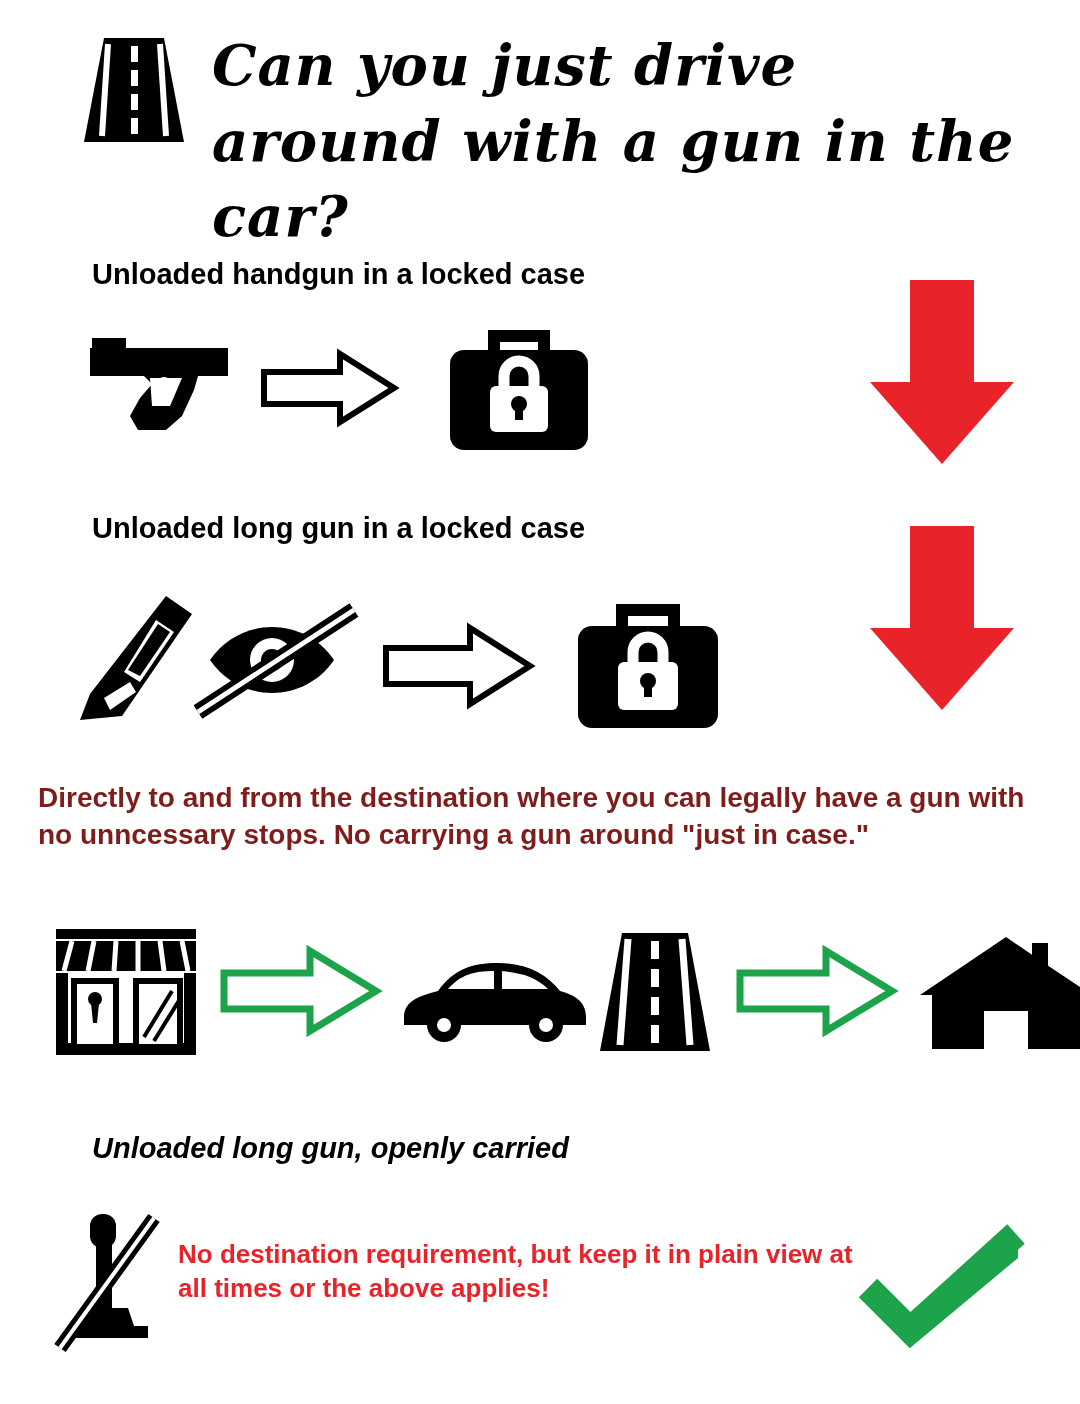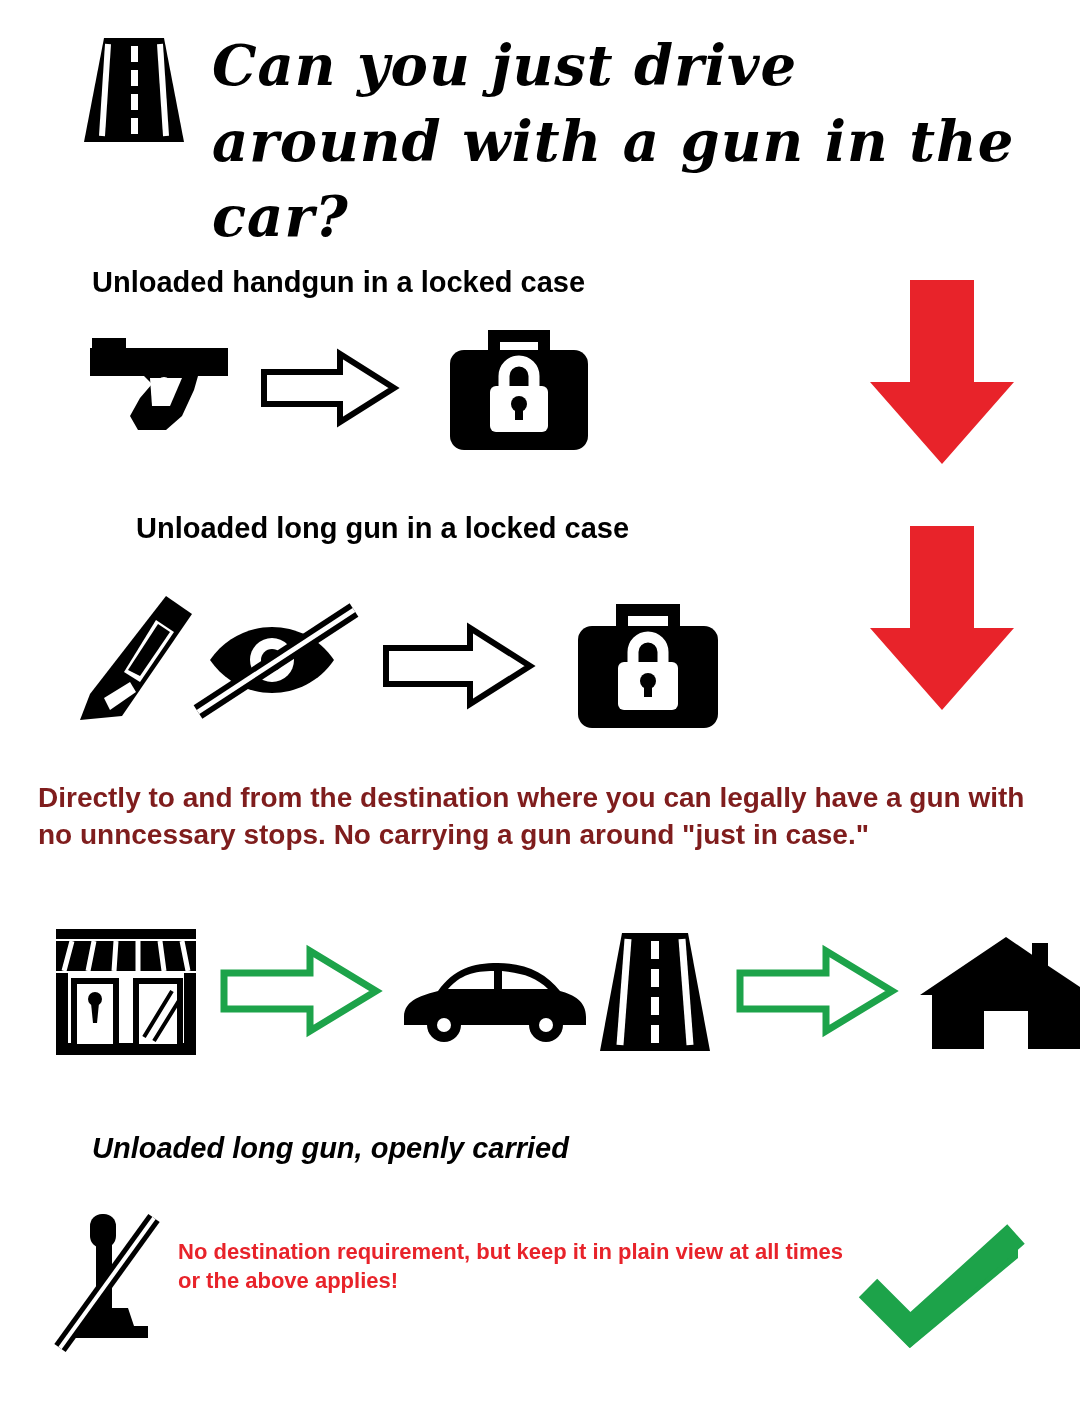--- a/index.html
+++ b/index.html
@@ -49,26 +49,26 @@
     font-size: 29px;
     font-weight: bold;
     color: #000000;
     white-space: nowrap;
   }
   .icon-row {
     position: absolute;
   }
 
   
-  #row1-label { left: 92px; top: 266px; }
+  #row1-label { left: 92px; top: 258px; }
   #row1-icons { left: 78px; top: 320px; width: 540px; height: 130px; }
   #row1-arrow-down { position: absolute; left: 862px; top: 272px; width: 160px; height: 200px; }
 
   
-  #row2-label { left: 92px; top: 512px; margin-left: 44px; }
+  #row2-label { left: 92px; top: 512px; }
   #row2-icons { left: 70px; top: 590px; width: 660px; height: 140px; }
   #row2-arrow-down { position: absolute; left: 862px; top: 518px; width: 160px; height: 200px; }
 
   
   #red-note {
     position: absolute;
     left: 38px;
     top: 780px;
     width: 1000px;
     color: #7f1d1d;
@@ -88,21 +88,21 @@
 
   
   #row4-label { left: 92px; top: 1132px; font-style: italic; }
   #row4-icons { position: absolute; left: 50px; top: 1208px; width: 1010px; height: 150px; }
   #row4-text {
     position: absolute;
     left: 178px;
     top: 1238px;
     width: 690px;
     color: #e8232a;
-    font-size: 22px;
+    font-size: 26px;
     font-weight: bold;
     line-height: 1.3;
   }
   #check-mark {
     position: absolute;
     left: 860px;
     top: 1230px;
     width: 170px;
     height: 120px;
   }

